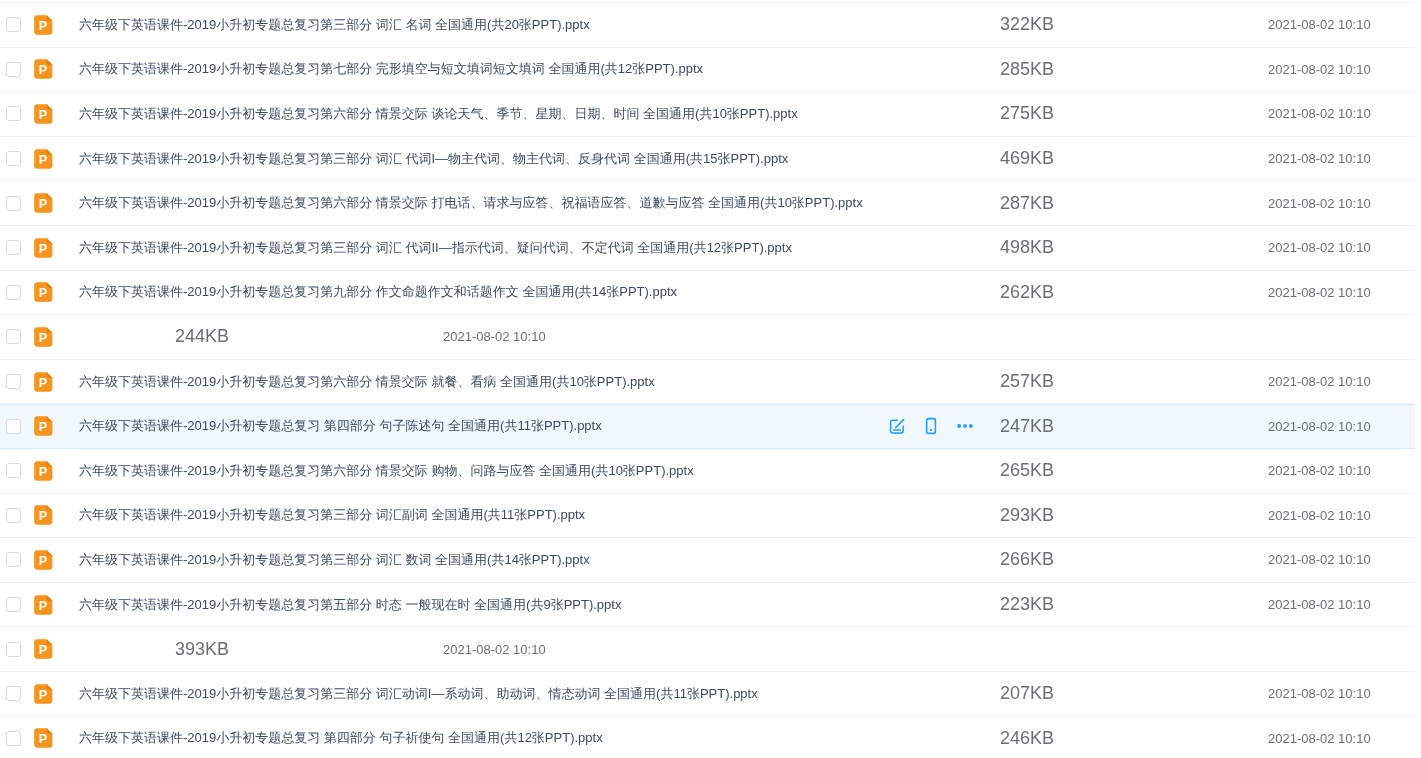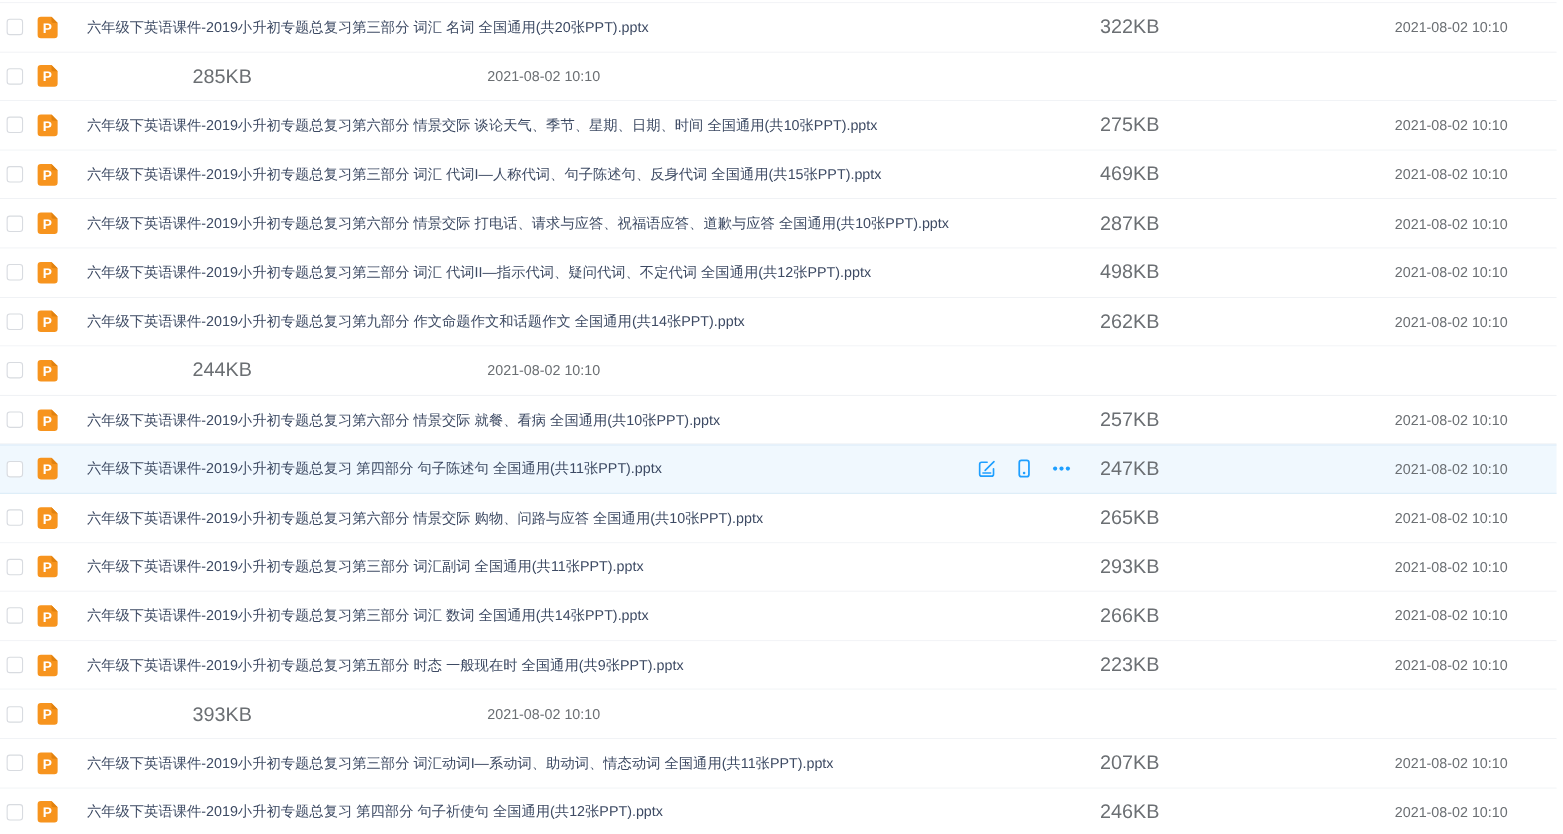--- a/index.html
+++ b/index.html
@@ -86,20 +86,21 @@
     <div class="col-check">
       <div class="checkbox"></div>
     </div>
     <div class="col-icon">
       <svg class="file-badge" viewBox="0 0 22 22" xmlns="http://www.w3.org/2000/svg">
         <path d="M4.2 1.2 h9.6 L19.4 6.8 v11 a3 3 0 0 1 -3 3 H4.2 a3 3 0 0 1 -3 -3 V4.2 a3 3 0 0 1 3 -3 z" fill="#F7941E"></path>
         <path d="M13.8 1.2 L19.4 6.8 h-4.1 a1.5 1.5 0 0 1 -1.5 -1.5 z" fill="#E2820F"></path>
         <text x="10" y="16" font-size="12.5" font-weight="bold" fill="#ffffff" text-anchor="middle" font-family="Liberation Sans, DejaVu Sans, sans-serif">P</text>
       </svg>
     </div>
+    <div class="col-name">六年级下英语课件-2019小升初专题总复习第七部分 完形填空与短文填词短文填词 全国通用(共12张PPT).pptx</div>
     <div class="col-actions" style="visibility: hidden;">
       <span class="action-icon">
         <svg viewBox="0 0 18 18" fill="none" stroke="#1e9fff" stroke-width="1.5" stroke-linecap="round" stroke-linejoin="round">
           <path d="M15.2 9.2 v4.9 a1.8 1.8 0 0 1 -1.8 1.8 H4.4 a1.8 1.8 0 0 1 -1.8 -1.8 V5 a1.8 1.8 0 0 1 1.8 -1.8 h5"></path>
           <path d="M7.6 10.6 L15.6 2.6"></path>
           <path d="M5.6 13 h7"></path>
         </svg>
       </span>
       <span class="action-icon">
         <svg viewBox="0 0 18 18" fill="none" stroke="#1e9fff" stroke-width="1.6">
@@ -161,21 +162,21 @@
     <div class="col-check">
       <div class="checkbox"></div>
     </div>
     <div class="col-icon">
       <svg class="file-badge" viewBox="0 0 22 22" xmlns="http://www.w3.org/2000/svg">
         <path d="M4.2 1.2 h9.6 L19.4 6.8 v11 a3 3 0 0 1 -3 3 H4.2 a3 3 0 0 1 -3 -3 V4.2 a3 3 0 0 1 3 -3 z" fill="#F7941E"></path>
         <path d="M13.8 1.2 L19.4 6.8 h-4.1 a1.5 1.5 0 0 1 -1.5 -1.5 z" fill="#E2820F"></path>
         <text x="10" y="16" font-size="12.5" font-weight="bold" fill="#ffffff" text-anchor="middle" font-family="Liberation Sans, DejaVu Sans, sans-serif">P</text>
       </svg>
     </div>
-    <div class="col-name">六年级下英语课件-2019小升初专题总复习第三部分 词汇 代词I—人称代词、句子陈述句、反身代词 全国通用(共15张PPT).pptx</div>
+    <div class="col-name">六年级下英语课件-2019小升初专题总复习第三部分 词汇 代词I—物主代词、物主代词、反身代词 全国通用(共15张PPT).pptx</div>
     <div class="col-actions" style="visibility: hidden;">
       <span class="action-icon">
         <svg viewBox="0 0 18 18" fill="none" stroke="#1e9fff" stroke-width="1.5" stroke-linecap="round" stroke-linejoin="round">
           <path d="M15.2 9.2 v4.9 a1.8 1.8 0 0 1 -1.8 1.8 H4.4 a1.8 1.8 0 0 1 -1.8 -1.8 V5 a1.8 1.8 0 0 1 1.8 -1.8 h5"></path>
           <path d="M7.6 10.6 L15.6 2.6"></path>
           <path d="M5.6 13 h7"></path>
         </svg>
       </span>
       <span class="action-icon">
         <svg viewBox="0 0 18 18" fill="none" stroke="#1e9fff" stroke-width="1.6">

